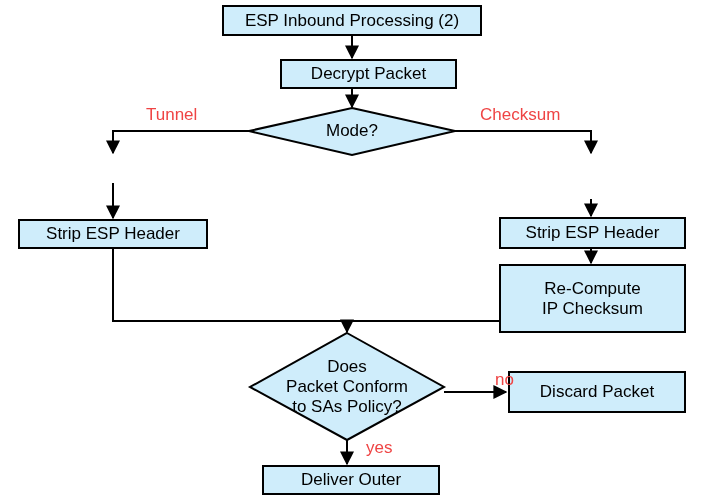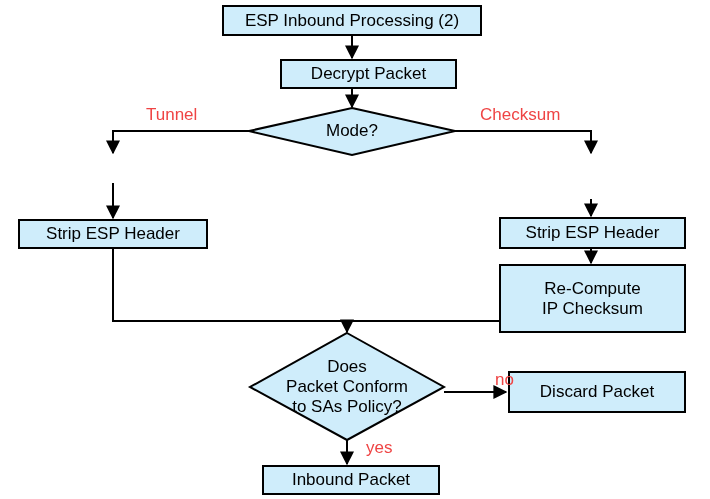--- a/index.html
+++ b/index.html
@@ -145,16 +145,16 @@
   </div>
 
   <div class="edge-label" style="left:461px; top:370px;margin-left:34px;">no</div>
   <div class="edge-label" style="left:366px; top:438px;">yes</div>
 
   <div class="node" style="left:508px; top:371px; width:178px; height:42px;">
     <span>Discard Packet</span>
   </div>
 
   <div class="node" style="left:262px; top:465px; width:178px; height:30px;">
-    <span>Inbound Packet</span>
+    <span>Deliver Outer</span>
   </div>
 
 </div>
 
 </body></html>

